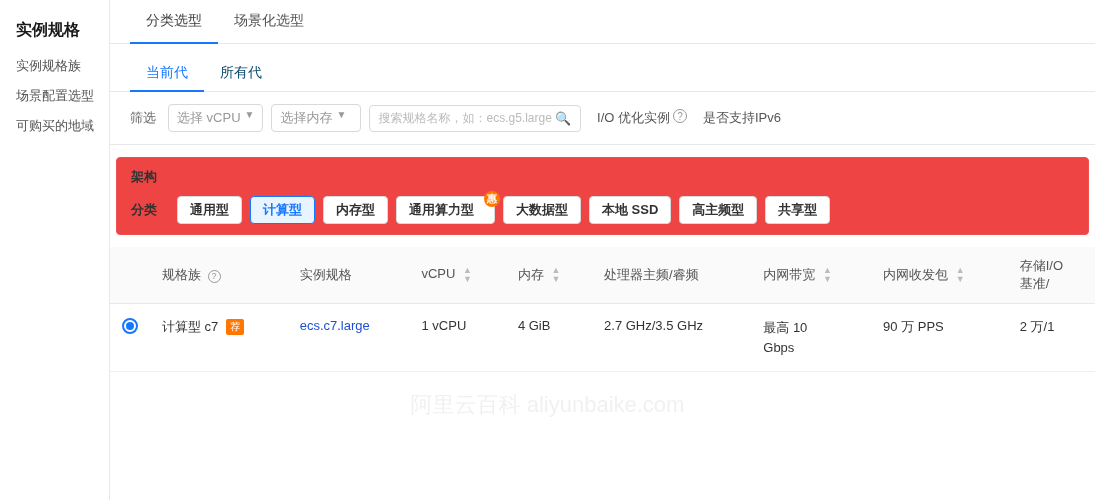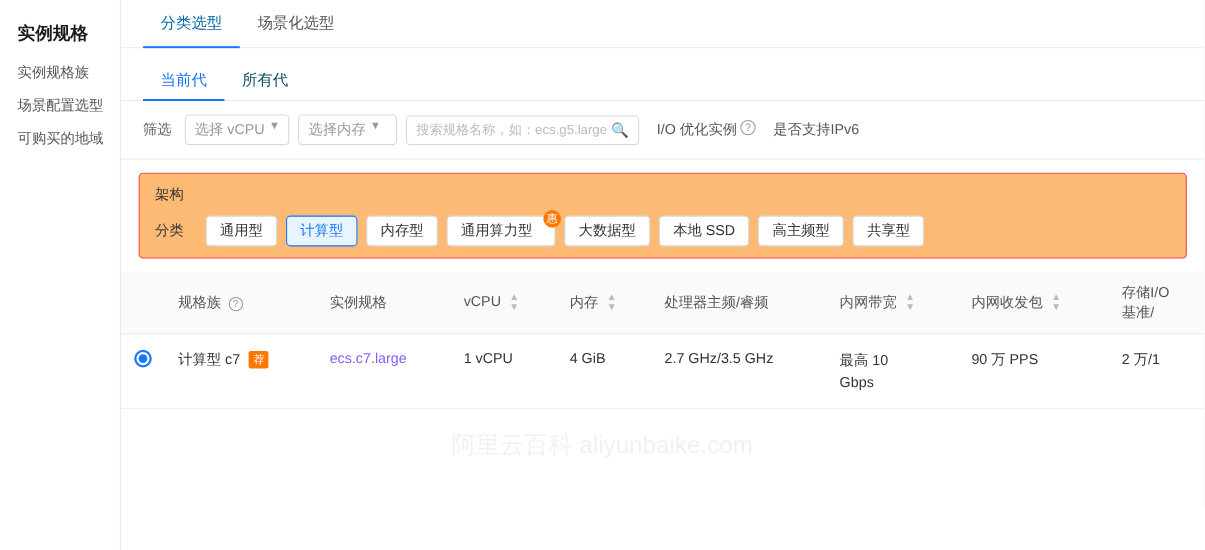--- a/index.html
+++ b/index.html
@@ -53,21 +53,21 @@
     }
     .top-tab {
       padding: 12px 16px;
       font-size: 14px;
       cursor: pointer;
       color: #555;
       border-bottom: 2px solid transparent;
       margin-bottom: -1px;
     }
     .top-tab.active {
-      color: #0369a1;
+      color: #404040;
       border-bottom: 2px solid #1677ff;
       font-weight: 500;
     }
     
     .gen-tabs {
       display: flex;
       padding: 12px 20px 0;
       border-bottom: 1px solid #e8e8e8;
       background: #fff;
     }
@@ -144,23 +144,24 @@
     }
     .ipv6-label {
       font-size: 13px;
       color: #555;
       margin-left: 8px;
     }
     
     .arch-section {
       border: 1.5px solid #f05050;
       border-radius: 4px;
-      margin: 12px 16px;
+      margin: 12px 6px;
       padding: 10px 14px;
-      background: #fdba74;
+      background: #ef4444;
+      font-weight: bold;
     }
     .arch-row {
       display: flex;
       align-items: center;
       margin-bottom: 10px;
     }
     .arch-row:last-child {
       margin-bottom: 0;
     }
     .row-label {
@@ -274,21 +275,21 @@
       justify-content: center;
       cursor: pointer;
     }
     .radio-btn .inner {
       width: 8px;
       height: 8px;
       border-radius: 50%;
       background: #1677ff;
     }
     .spec-name {
-      color: #8b5cf6;
+      color: #1d4ed8;
       font-size: 13px;
     }
     .spec-badge {
       display: inline-block;
       background: #ff7700;
       color: #fff;
       font-size: 10px;
       border-radius: 2px;
       padding: 1px 4px;
       margin-left: 4px;

